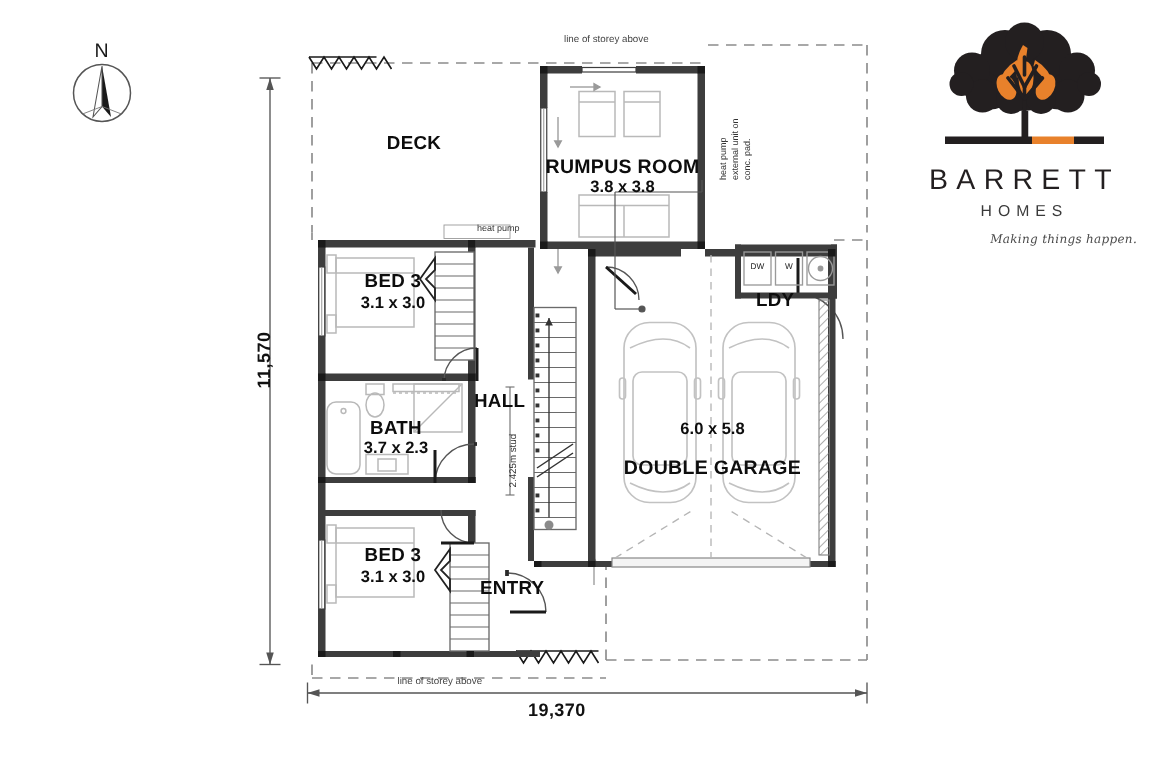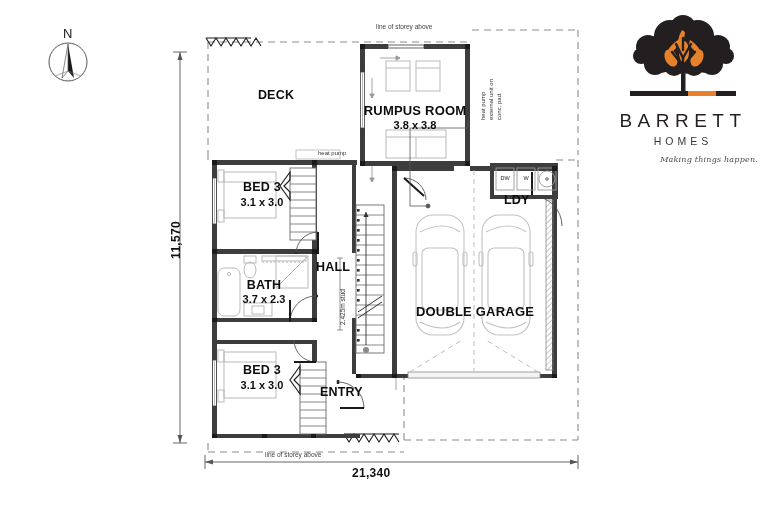--- a/index.html
+++ b/index.html
@@ -432,21 +432,21 @@
     <g stroke="#666" stroke-width="0.7">
       <line x1="340" y1="258" x2="340" y2="330"></line>
       <line x1="337" y1="258" x2="343" y2="258"></line>
       <line x1="337" y1="330" x2="343" y2="330"></line>
     </g>
   </svg>
 
   <div class="abs compass-label" style="left:63px;top:26px;">N</div>
 
   <div class="abs dim-v" style="left:146px;top:233px;width:60px;text-align:center;">11,570</div>
-  <div class="abs dim-h" style="left:352px;top:466px;">21,340</div>
+  <div class="abs dim-h" style="left:352px;top:466px;">19,370</div>
 
   <div class="abs note-dash" style="left:376px;top:23px;">line of storey above</div>
   <div class="abs note-dash" style="left:265px;top:451px;">line of storey above</div>
 
   <div class="abs tiny-note" style="left:318px;top:150px;font-size:6px;">heat pump</div>
 
   <div class="abs" style="left:480px;top:120px;height:1px;width:1px;">
     <div class="tiny-note-rot" style="position:absolute;left:0;top:0;">heat pump</div>
     <div class="tiny-note-rot" style="position:absolute;left:8px;top:0;">external unit on</div>
     <div class="tiny-note-rot" style="position:absolute;left:16px;top:0;">conc. pad.</div>
@@ -470,20 +470,21 @@
   <div class="abs room-name" style="left:316px;top:260px;width:48px;text-align:left;">HALL</div>
 
   <div class="abs room-name" style="left:215px;top:363px;width:94px;">BED 3</div>
   <div class="abs room-size" style="left:215px;top:379px;width:94px;">3.1 x 3.0</div>
 
   <div class="abs room-name" style="left:320px;top:385px;width:58px;text-align:left;">ENTRY</div>
 
   <div class="abs room-name" style="left:504px;top:193px;width:40px;text-align:left;">LDY</div>
 
   <div class="abs room-name big" style="left:408px;top:264px;width:134px;margin-top:40px;">DOUBLE GARAGE</div>
+  <div class="abs room-size" style="left:408px;top:280px;width:134px;">6.0 x 5.8</div>
 
   <div class="abs appl-label" style="left:496px;top:175px;width:18px;">DW</div>
   <div class="abs appl-label" style="left:517px;top:175px;width:18px;">W</div>
 
   <div class="abs" id="logo">
     <svg width="150" height="92" style="display:block;margin:0 auto;" viewBox="0 0 150 92">
 
       <g fill="#231f20">
         <circle cx="75" cy="34" r="26"></circle>
         <circle cx="52" cy="40" r="19"></circle>

